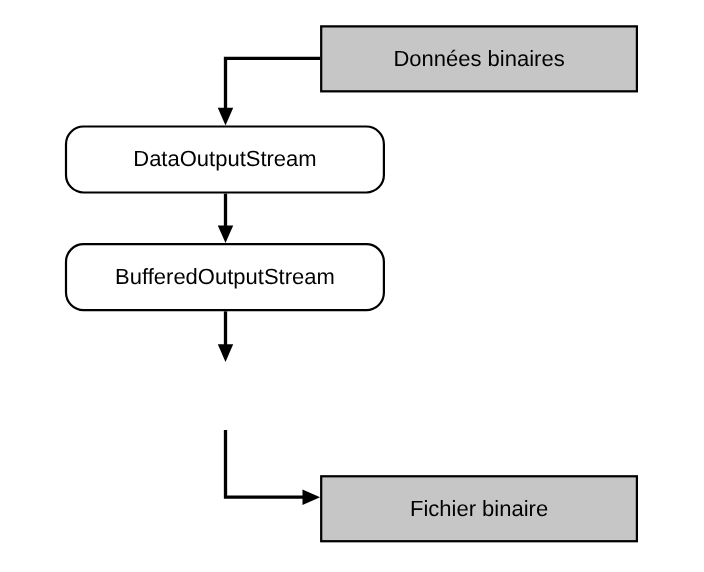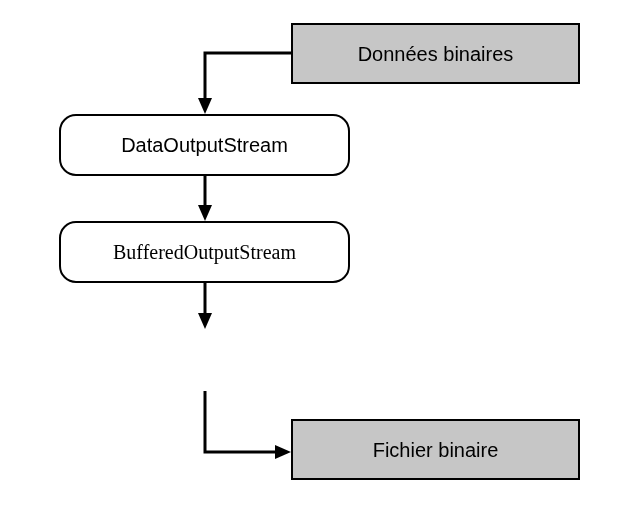--- a/index.html
+++ b/index.html
@@ -54,23 +54,23 @@
   .node-stream {
     background: var(--stream-fill, #ffffff);
     border: 2px solid var(--border-color, #000000);
     border-radius: 17px;
     width: 291px;
     height: 62px;
     left: 59px;
   }
   #node-source        { top: 23px;  }
   #node-dataoutput    { top: 114px; }
-  #node-bufferedoutput{ top: 221px; font-family: Liberation Serif, serif; }
+  #node-bufferedoutput{ top: 221px; }
   #node-fileoutput    { top: 329px; }
-  #node-sink          { top: 419px; }
+  #node-sink          { top: 432px; }
 </style>
 </head>
 <body>
 
 <div class="canvas">
 
   <svg class="connector-layer" viewBox="0 0 640 520" xmlns="http://www.w3.org/2000/svg">
 
     <path class="edge" d="M 291 53 H 205 V 100"></path>
     <polygon class="arrowhead" points="198,98 212,98 205,114"></polygon>

